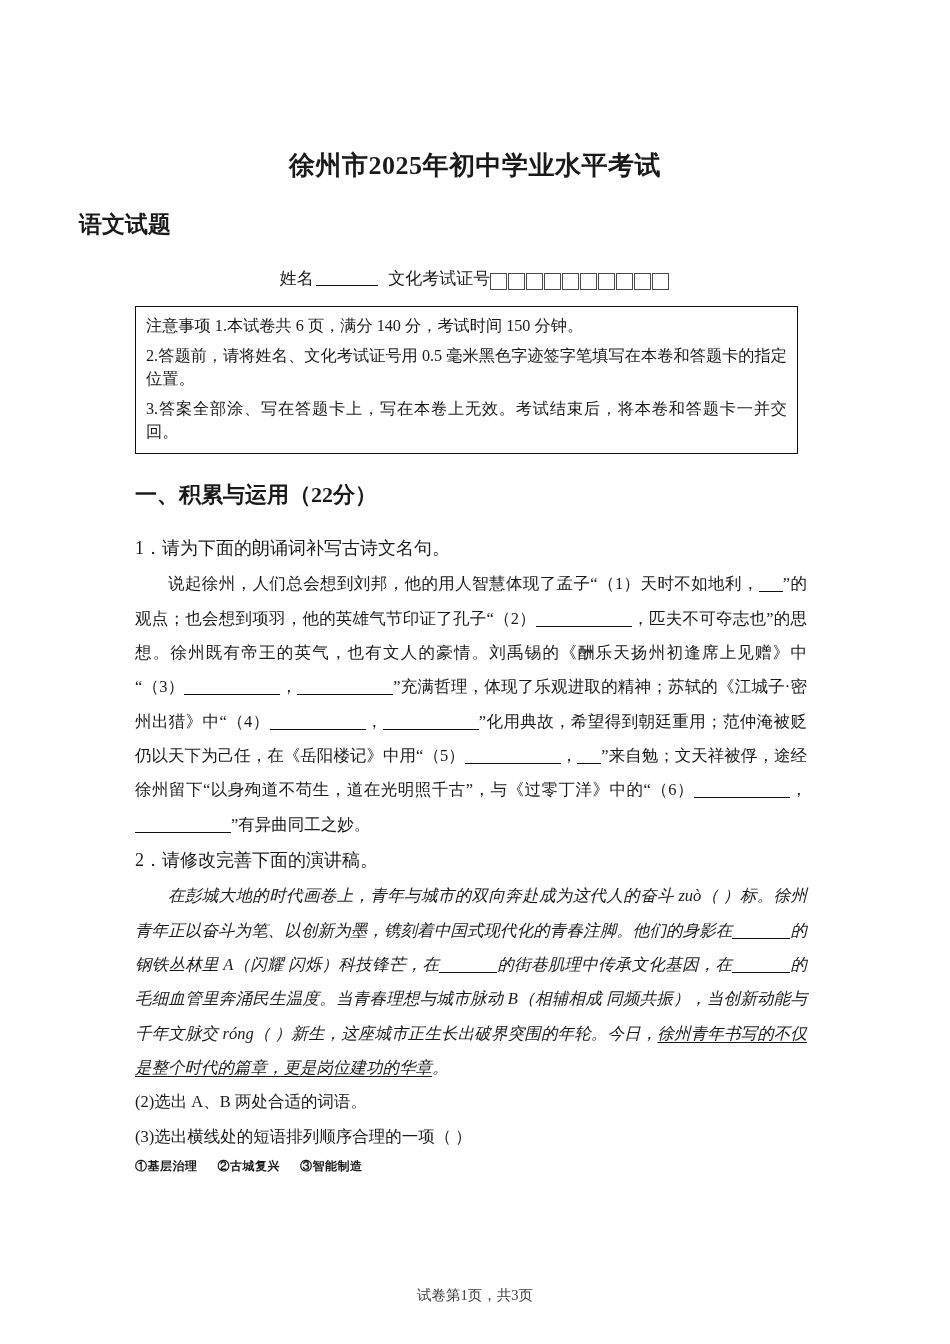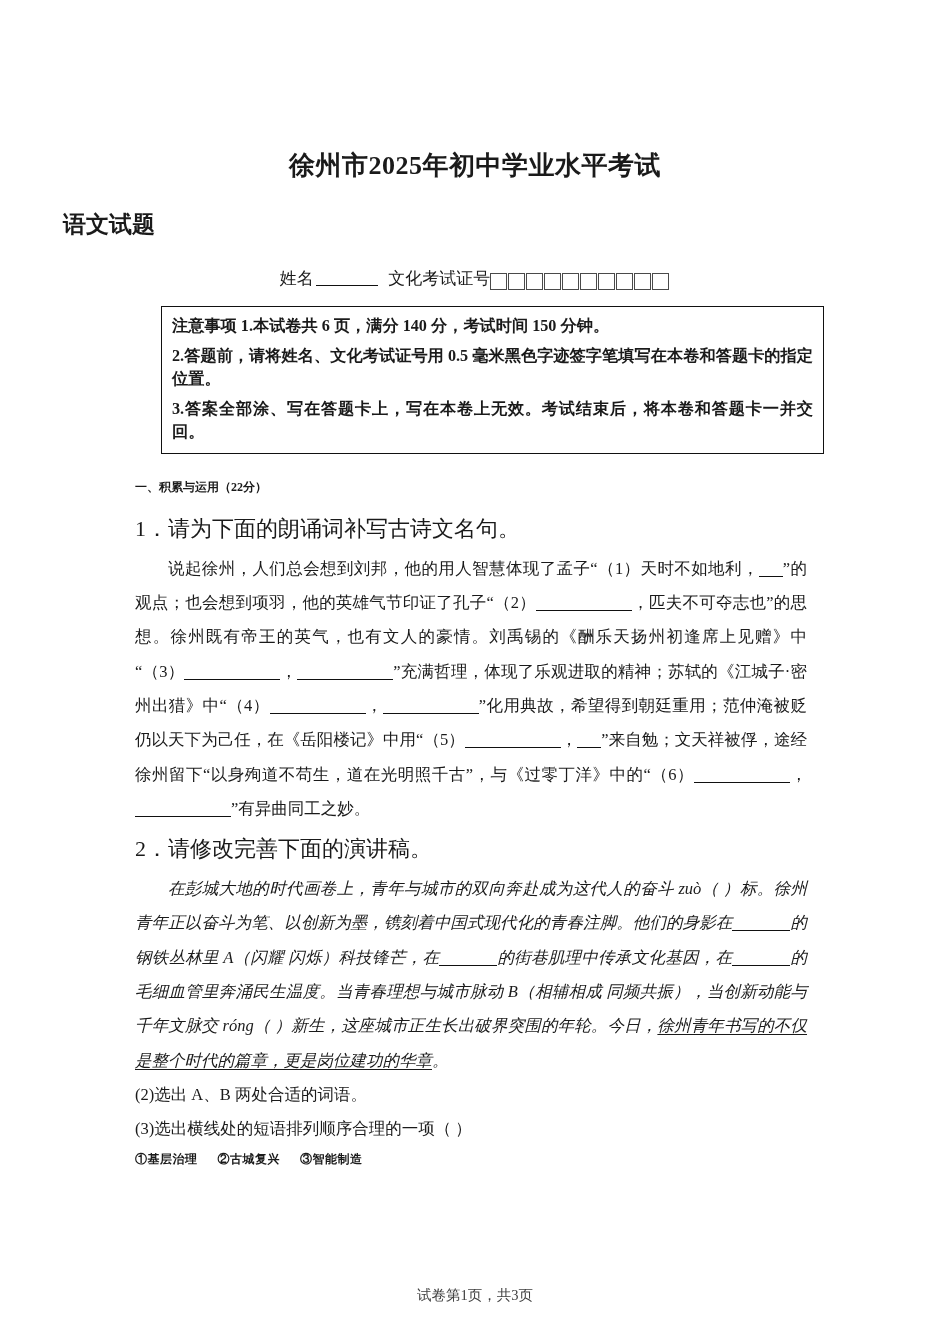--- a/index.html
+++ b/index.html
@@ -16,21 +16,21 @@
     color: #1a1a1a;
     overflow: hidden;
   }
 
   .page {
     position: absolute;
     top: 0; left: 0;
     width: 950px;
     height: 1148px;
     box-sizing: border-box;
-    padding: 0 63px;
+    padding: 0 79px;
   }
 
   
   .doc-title {
     margin: 0;
     padding-top: 152px;
     text-align: center;
     font-size: 26px;
     font-weight: bold;
     letter-spacing: 0.5px;
@@ -76,46 +76,45 @@
   
   .notice {
     position: absolute;
     left: 135px;
     top: 306px;
     width: 663px;
     box-sizing: border-box;
     border: 1.6px solid #111;
     padding: 8px 10px 9px 10px;
     font-size: 16.2px;
-    font-weight: bold;
+    font-weight: normal;
     line-height: 1.42;
     text-align: justify;
-    margin-left: 26px;
   }
   .notice p {
     margin: 0 0 7px 0;
   }
   .notice p:last-child { margin-bottom: 0; }
 
   
   .content {
     position: absolute;
     left: 135px;
     top: 478px;
     width: 672px;
   }
   .section-head {
-    margin: 0 0 10px 0;
-    font-size: 12px;
+    margin: 0 0 19px 0;
+    font-size: 22px;
     font-weight: bold;
     line-height: 1.5;
   }
   .q-stem {
     margin: 0;
-    font-size: 22px;
+    font-size: 18px;
     line-height: 2.08;
     text-align: justify;
   }
   .para {
     margin: 0;
     font-size: 16.5px;
     line-height: 2.08;
     text-align: justify;
     text-justify: inter-ideograph;
   }

